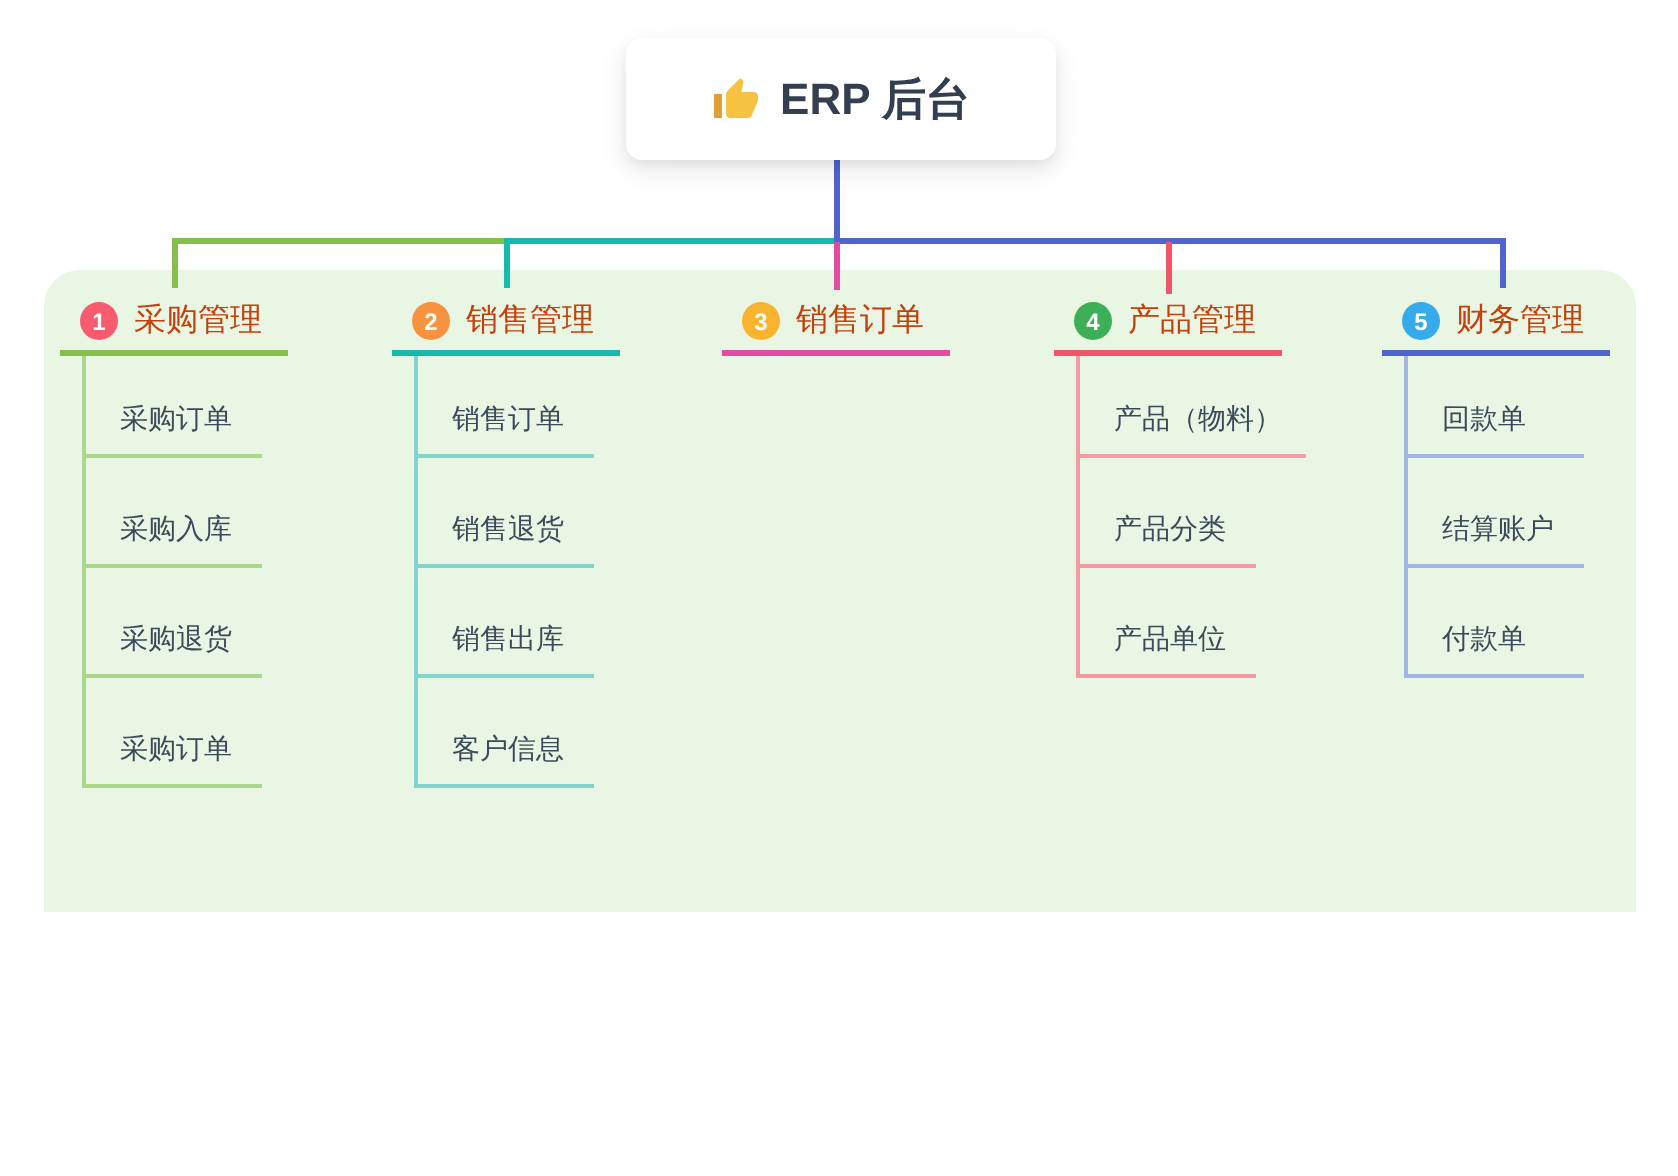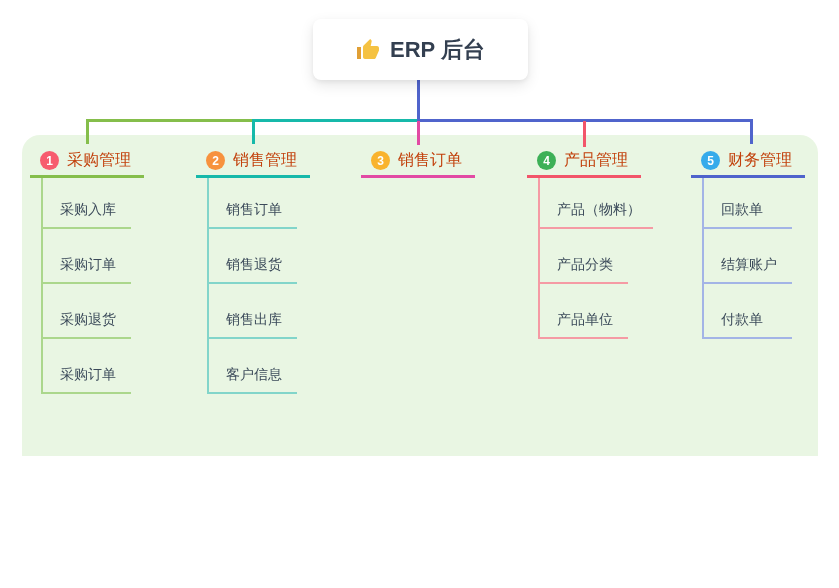--- a/index.html
+++ b/index.html
@@ -68,24 +68,24 @@
     <span class="root-title">ERP 后台</span>
   </div>
 
   <div class="branch b1">
     <div class="branch-header">
       <span class="badge">1</span>
       <span class="branch-title">采购管理</span>
     </div>
     <div class="children">
       <div class="child">
-          <span class="child-label">采购入库</span>
+          <span class="child-label">采购订单</span>
         </div>
       <div class="child">
-          <span class="child-label">采购订单</span>
+          <span class="child-label">采购入库</span>
         </div>
       <div class="child">
           <span class="child-label">采购退货</span>
         </div>
       <div class="child">
           <span class="child-label">采购订单</span>
         </div>
     </div>
   </div>
 

